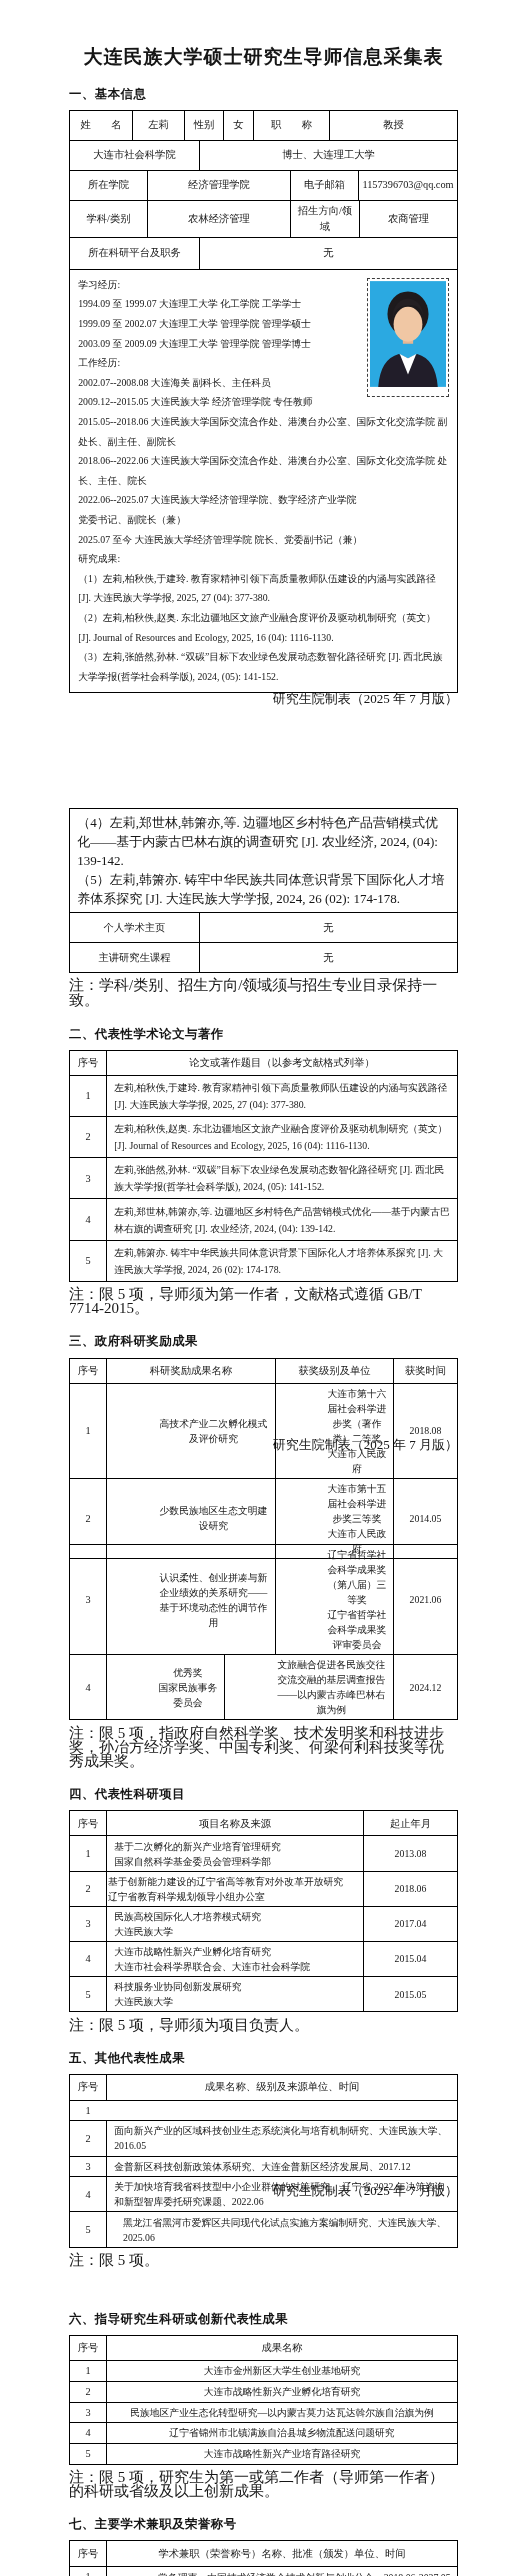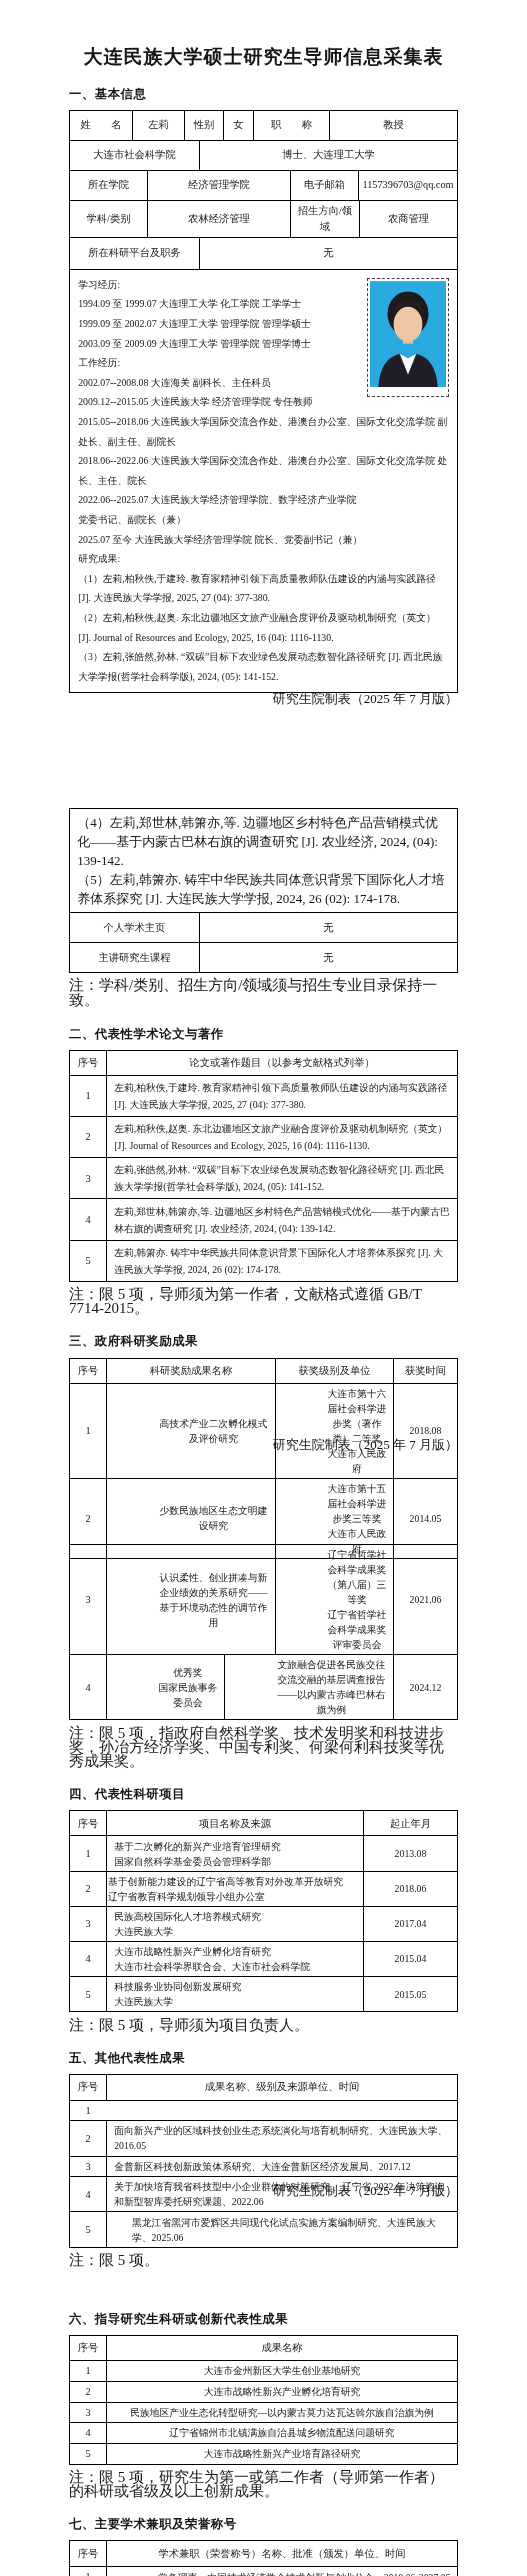--- a/index.html
+++ b/index.html
@@ -273,21 +273,21 @@
     <div class="trow">
       <div class="tcell w70">3</div>
       <div class="tcell grow left small lh-s" style="padding-left:7.2px;">金普新区科技创新政策体系研究、大连金普新区经济发展局、2017.12</div>
     </div>
     <div class="trow">
       <div class="tcell w70">4</div>
       <div class="tcell grow left small lh-s" style="padding-left:7.2px;">关于加快培育我省科技型中小企业群体的对策研究 、辽宁省 2022 年决策咨询和新型智库委托研究课题、2022.06</div>
     </div>
     <div class="trow">
       <div class="tcell w70">5</div>
-      <div class="tcell grow left small lh-s" style="padding-left:25px;">黑龙江省黑河市爱辉区共同现代化试点实施方案编制研究、大连民族大学、2025.06</div>
+      <div class="tcell grow left small lh-s" style="padding-left:16px;">黑龙江省黑河市爱辉区共同现代化试点实施方案编制研究、大连民族大学、2025.06</div>
     </div>
   </div>
   <div class="note">注：限 5 项。</div>
 
   <div class="page-footer">研究生院制表（2025 年 7 月版）</div>
 </section>
 
 <section class="page" style="top:2238px;height:745px;">
   <h2 class="sec-heading" style="margin-top:73px;">六、指导研究生科研或创新代表性成果</h2>
   <div class="gtable">

